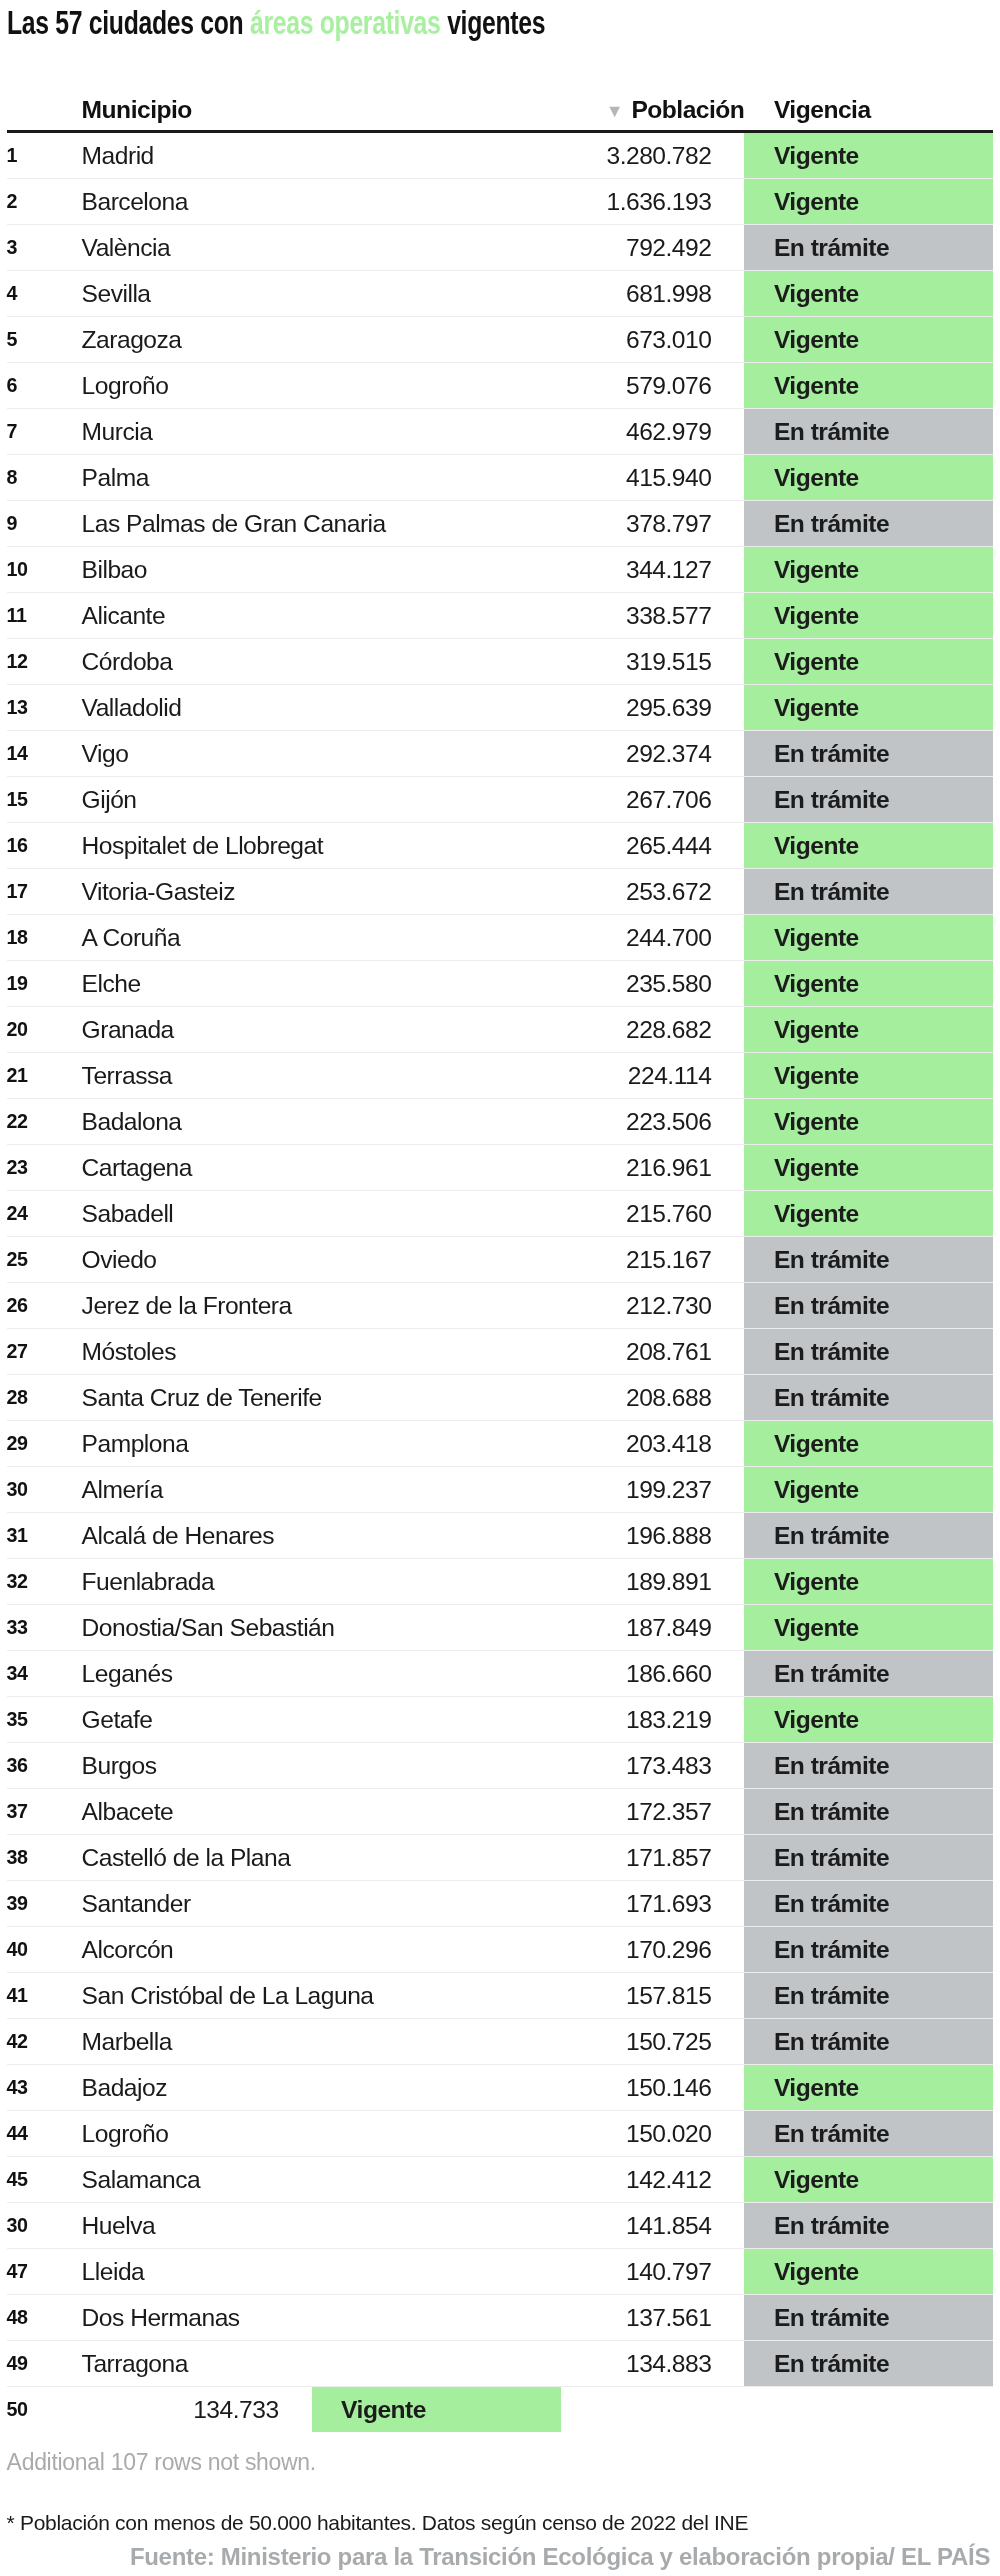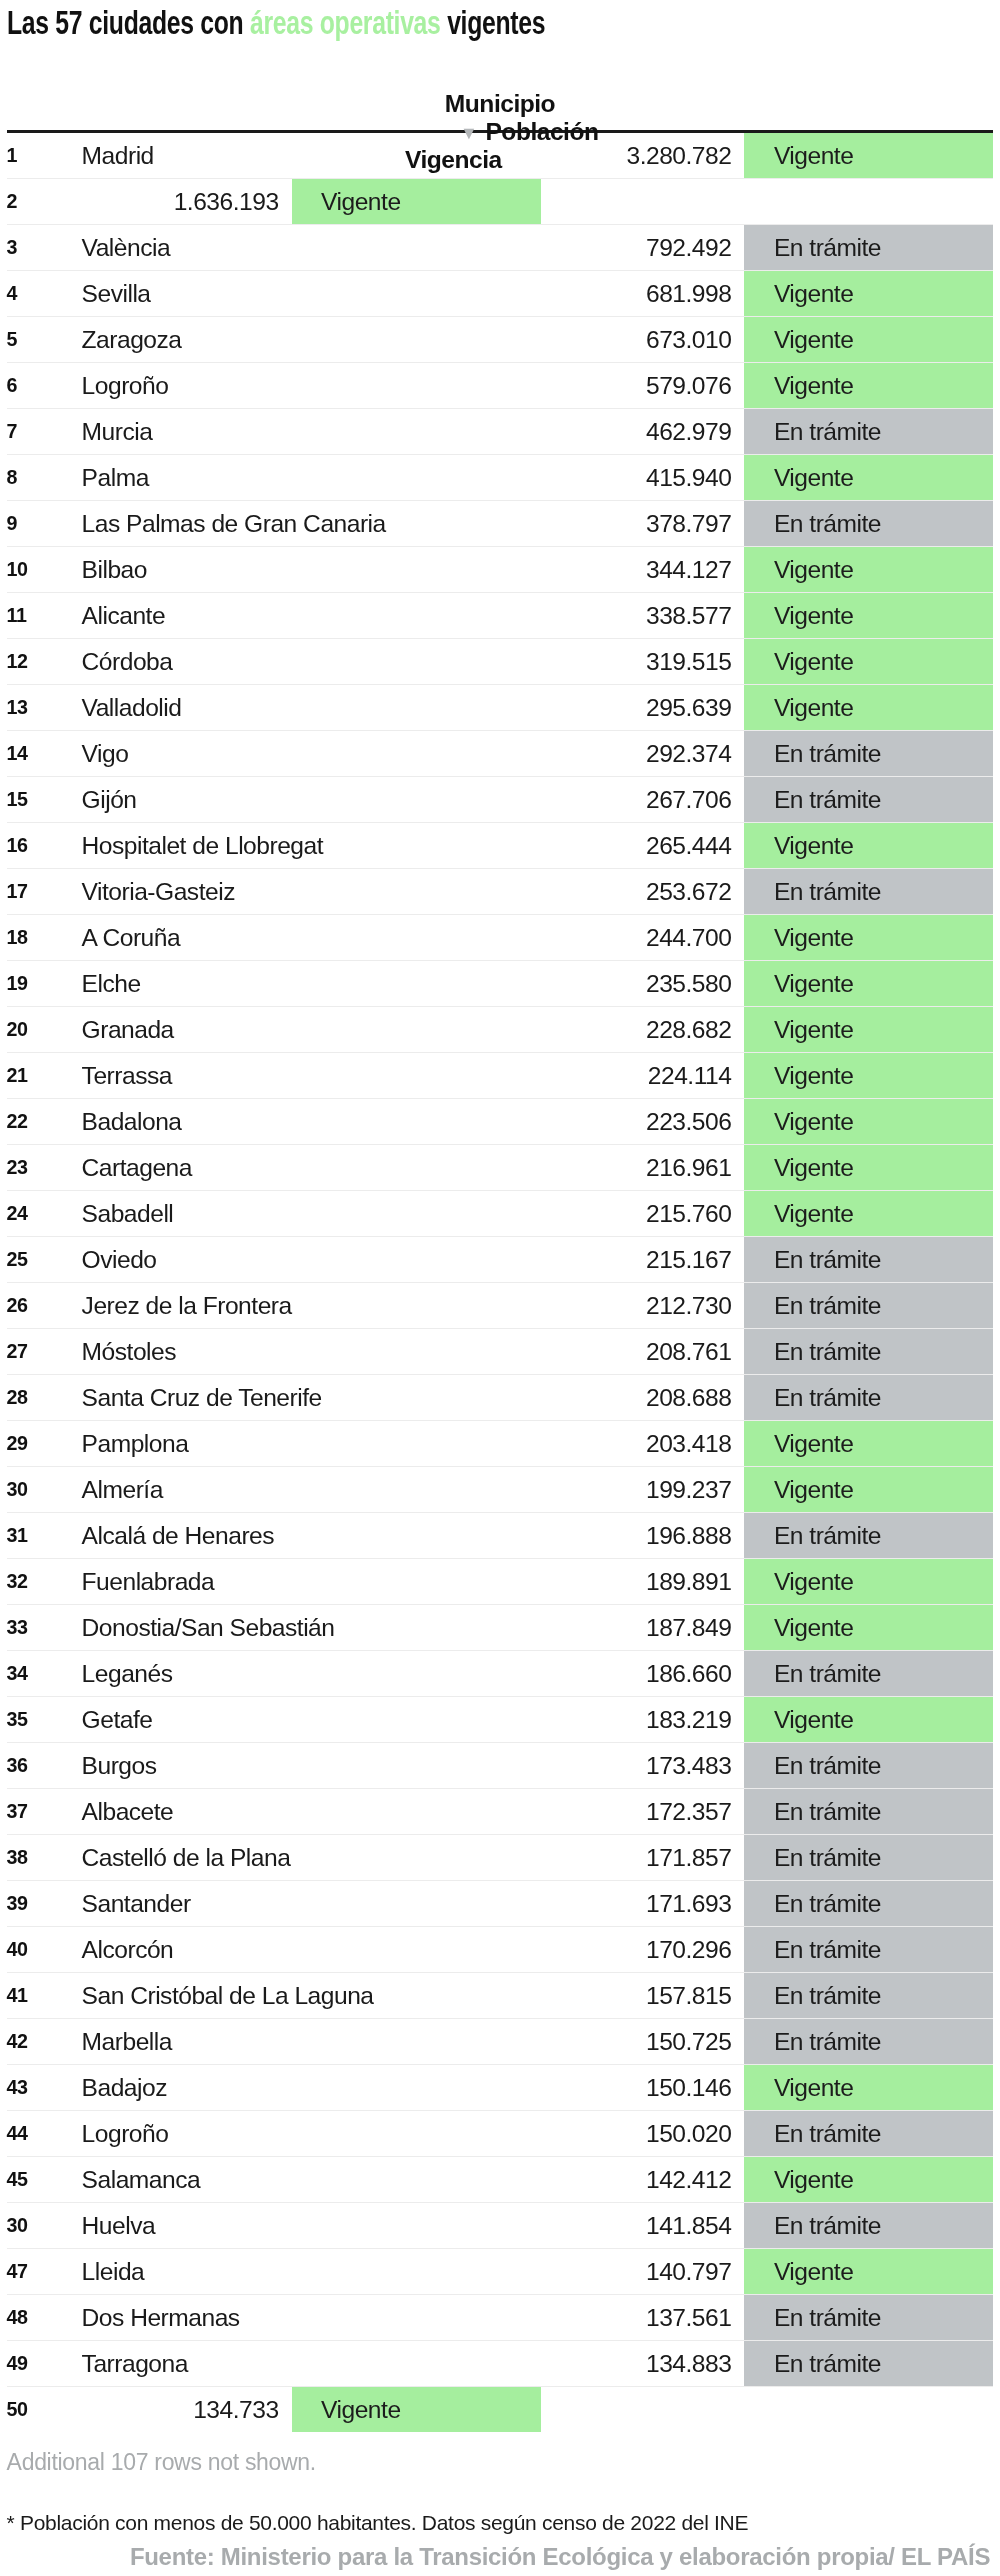--- a/index.html
+++ b/index.html
@@ -32,21 +32,20 @@
   
   .thead {
     display: flex;
     align-items: center;
     margin-top: 48px;
     height: 43px;
     border-bottom: 3.3px solid var(--rule, #1a1a1a);
     font-weight: bold;
     font-size: 24.6px;
     letter-spacing: -0.5px;
-    flex-direction: column;
   }
   .col-rank   { width: 75px; flex: none; }
   .col-muni   { flex: 1 1 auto; min-width: 0; }
   .col-pop    { width: 197px; flex: none; text-align: right; white-space: nowrap; }
   .col-status { width: 249px; flex: none; padding-left: 29.5px; }
   .thead .col-pop .sort {
     color: var(--sort-gray, #b4b7b9);
     font-size: 18px;
     margin-right: 8.2px;
     position: relative;
@@ -72,25 +71,26 @@
     align-items: center;
     color: #111111;
   }
   .muni, .pop {
     display: flex;
     align-items: center;
     color: #1a1a1a;
   }
   .pop { justify-content: flex-end; white-space: nowrap; }
   .status {
-    margin-left: 13px;
+    margin-left: 33px;
     display: flex;
     align-items: center;
     color: #1c1c1c;
     background: #c0c4c7;
+    font-weight: bold;
   }
 
   
   .note {
     margin-top: 14.8px;
     font-size: 23px;
     line-height: 28px;
     color: var(--muted, #a8abad);
     letter-spacing: -0.3px;
   }
@@ -131,20 +131,21 @@
   <div class="tbody" id="rows">
   <div class="row">
     <span class="col-rank rank">1</span>
     <span class="col-muni muni">Madrid</span>
     <span class="col-pop pop">3.280.782</span>
     <span class="col-status status" style="background-color: rgb(165, 238, 158);">Vigente</span>
   </div>
 
   <div class="row">
     <span class="col-rank rank">2</span>
+    <span class="col-muni muni">Barcelona</span>
     <span class="col-pop pop">1.636.193</span>
     <span class="col-status status" style="background-color: rgb(165, 238, 158);">Vigente</span>
   </div>
 
   <div class="row">
     <span class="col-rank rank">3</span>
     <span class="col-muni muni">València</span>
     <span class="col-pop pop">792.492</span>
     <span class="col-status status" style="background-color: rgb(192, 196, 199);">En trámite</span>
   </div>

